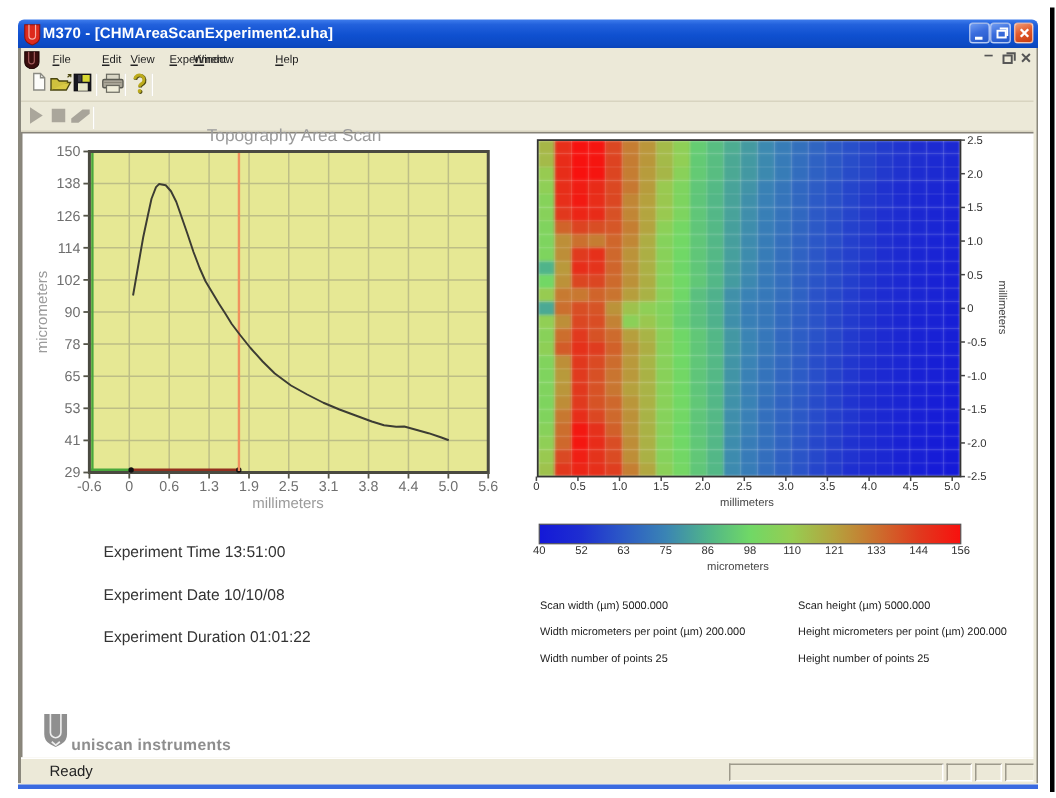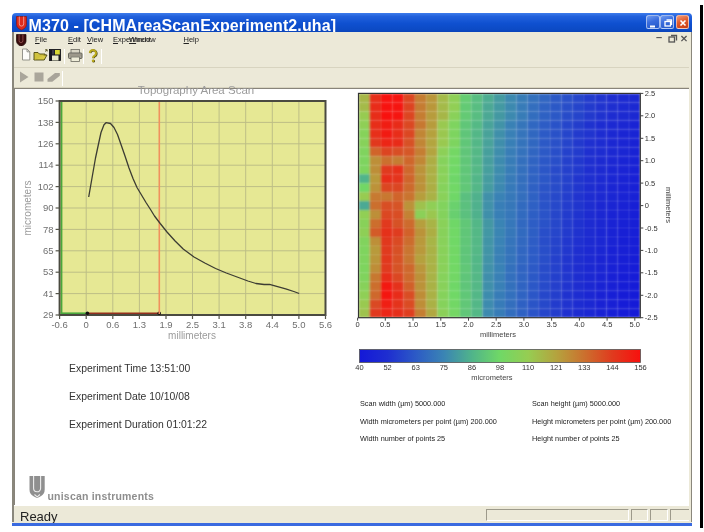--- a/index.html
+++ b/index.html
@@ -2,21 +2,21 @@
 <html><head><meta charset="utf-8"><style>
 * { margin:0; padding:0; box-sizing:border-box; }
 body { width:704px; height:532px; background:#fff; position:relative; overflow:hidden;
   font-family:"Liberation Sans", sans-serif; }
 #blurwrap { position:absolute; left:0; top:0; width:704px; height:532px; filter:blur(0.42px); }
 #blackline { position:absolute; left:699.5px; top:5px; width:3px; height:523px; background:#000; }
 #win { position:absolute; left:12px; top:13px; width:680px; height:512.5px; }
 #title { position:absolute; left:0; top:0; width:680px; height:19px;
   background:linear-gradient(180deg,#3e7cec 0%,#2261dc 18%,#0f50d0 55%,#0c4ac4 88%,#0a44ba 100%);
   border-radius:4px 4px 0 0; }
-#title .txt { position:absolute; left:16.5px; top:3.5px; color:#fff; font-size:16px; font-weight:bold;
+#title .txt { position:absolute; left:16.5px; top:3.5px; color:#fff; font-size:10px; font-weight:bold;
   letter-spacing:0.1px; white-space:nowrap; }
 .tbtn { position:absolute; top:2px; width:13.5px; height:14px; border-radius:2.5px;
   border:1px solid rgba(255,255,255,0.55); }
 #bmin  { left:634px; background:linear-gradient(160deg,#6f9bf0 0%,#3a6cdd 45%,#2257c8 100%); }
 #bmax  { left:648px; background:linear-gradient(160deg,#6f9bf0 0%,#3a6cdd 45%,#2257c8 100%); }
 #bclose{ left:663.5px; background:linear-gradient(160deg,#f09a75 0%,#e25b2d 45%,#c83c10 100%); }
 #menubar { position:absolute; left:0; top:19px; width:680px; height:14px; background:#ece9d8;
   font-size:7.5px; color:#222;padding-left:36px; }
 .mi { position:absolute; top:3px; }
 #tb1 { position:absolute; left:0; top:33px; width:680px; height:21.5px; background:#ece9d8;
@@ -111,21 +111,21 @@
   <div id="tb2">
     <svg width="676" height="20" style="position:absolute;left:0;top:0">
       <path d="M8 3.5 v11 l8.5-5.5 z" fill="#aaa69b"></path>
       <rect x="22.5" y="4.5" width="9" height="9" fill="#aaa69b"></rect>
       <path d="M35.5 11 l7.5-6 h4.8 v2.8 l-7.5 6 h-4.8 z" fill="#a8a49a"></path>
     </svg>
     <div class="sep" style="left:50px"></div>
   </div>
   <div id="client"></div>
   <div id="status">
-    <span style="position:absolute;left:8px;top:3px;font-size:13px;color:#222">Ready</span>
+    <span style="position:absolute;left:21px;top:3px;font-size:10px;color:#222">Ready</span>
     <div class="panel" style="left:474px;width:143px"></div>
     <div class="panel" style="left:619px;width:17px"></div>
     <div class="panel" style="left:638px;width:18px"></div>
     <div class="panel" style="left:658px;width:20px"></div>
   </div>
   <div id="bluebar"></div>
   <div id="lborder"></div>
   <div id="rborder"></div>
 </div>
 <svg width="704" height="532" viewBox="0 0 704 532" style="position:absolute;left:0;top:0" font-family="Liberation Sans, sans-serif">

